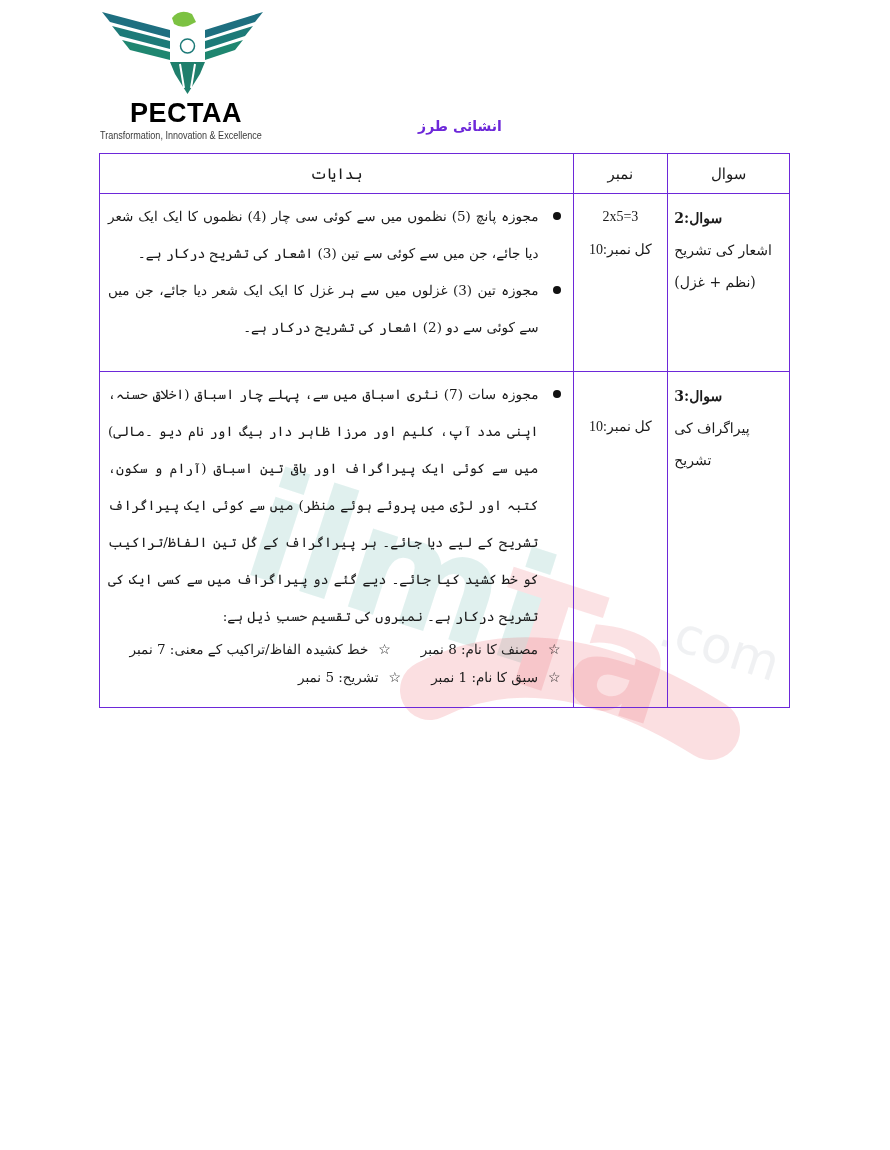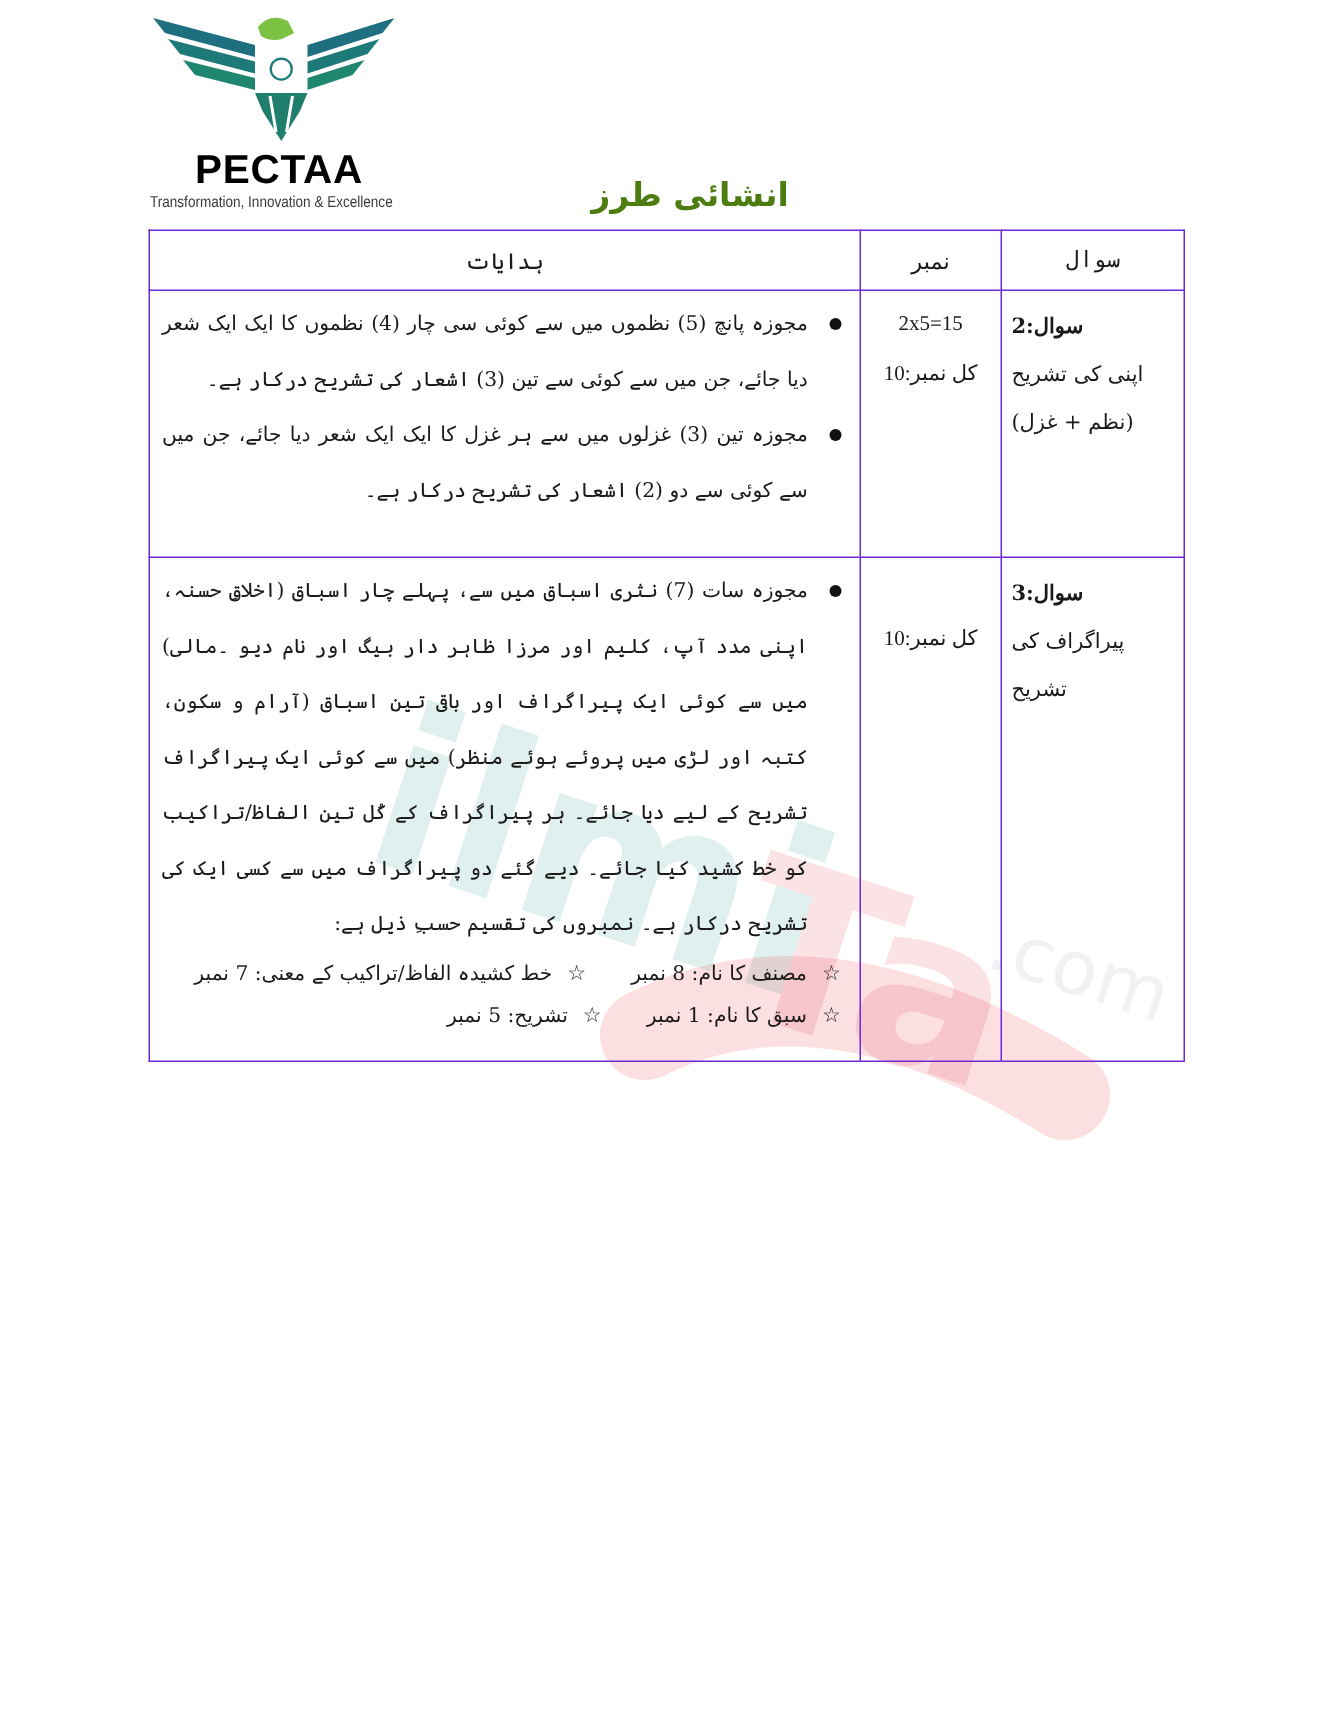--- a/index.html
+++ b/index.html
@@ -3,28 +3,28 @@
   <meta charset="utf-8">
   <style>
     html, body { margin: 0; padding: 0; background: #ffffff; }
     body { width: 890px; height: 1150px; position: relative; overflow: hidden; font-family: "DejaVu Sans", sans-serif; color: #1a1a1a; }
 
     .logo { position: absolute; left: 100px; top: 8px; width: 175px; height: 130px; }
     .logo svg { position: absolute; left: 0; top: 0; }
     .logo-name { position: absolute; left: 30px; top: 90px; font-family: "Liberation Sans", sans-serif; font-weight: bold; font-size: 27px; color: #000000; letter-spacing: 0.5px; }
     .logo-tagline { position: absolute; left: 0; top: 121px; font-family: "Liberation Sans", sans-serif; font-size: 10.5px; color: #3a3a3a; white-space: nowrap; transform: scaleX(0.86); transform-origin: left center; }
 
-    .page-title { position: absolute; left: 380px; top: 118px; width: 160px; text-align: center; font-family: "DejaVu Sans", sans-serif; font-weight: bold; font-size: 22px; color: #4d7c0f; direction: rtl; }
+    .page-title { position: absolute; left: 380px; top: 118px; width: 160px; text-align: center; font-family: "DejaVu Sans", sans-serif; font-weight: bold; font-size: 14px; color: #6d28d9; direction: rtl; }
 
     .watermark { position: absolute; left: 230px; top: 430px; width: 580px; height: 360px; pointer-events: none; }
 
     table.scheme { position: absolute; left: 99px; top: 153px; width: 691px; border-collapse: collapse; direction: rtl; font-family: "DejaVu Serif", serif; }
     table.scheme td, table.scheme th { border: 1px solid #6d28d9; vertical-align: top; padding: 0; }
     th { font-weight: normal; font-size: 15px; height: 39px; vertical-align: middle !important; text-align: center; }
-    .col-q { width: 121px; font-family: Liberation Mono, monospace; }
+    .col-q { width: 121px; }
     .col-m { width: 94px; }
     .col-i { width: 474px; }
 
     .q-cell { padding: 8px 10px 0 6px !important; text-align: left; font-size: 14px; line-height: 32px; }
     .q-cell .q-num { font-weight: bold; }
     .m-cell { text-align: center; font-size: 14px; line-height: 33px; padding-top: 6px !important; font-family: "Liberation Serif", serif; }
     .i-cell { padding: 4px 10px 4px 8px !important; font-size: 13.5px; line-height: 37px; text-align: justify; }
 
     .bullet-item { position: relative; padding-right: 24px; }
     .bullet-dot { position: absolute; right: 2px; top: 14px; width: 8px; height: 8px; border-radius: 50%; background: #111; }
@@ -78,25 +78,25 @@
       <th class="col-q">سوال</th>
       <th class="col-m">نمبر</th>
       <th class="col-i">ہدایات</th>
     </tr>
   </thead>
   <tbody>
 
     <tr class="row1">
       <td class="q-cell">
         <div class="q-num">سوال:2</div>
-        <div>اپنی کی تشریح</div>
+        <div>اشعار کی تشریح</div>
         <div>(نظم + غزل)</div>
       </td>
       <td class="m-cell">
-        <div>2x5=15</div>
+        <div>2x5=3</div>
         <div>کل نمبر:10</div>
       </td>
       <td class="i-cell">
         <div class="bullet-item">
           <span class="bullet-dot"></span>
           <span>مجوزہ پانچ (5) نظموں میں سے کوئی سی چار (4) نظموں کا ایک ایک شعر دیا جائے، جن میں سے کوئی سے تین (3) اشعار کی تشریح درکار ہے۔</span>
         </div>
         <div class="bullet-item">
           <span class="bullet-dot"></span>
           <span>مجوزہ تین (3) غزلوں میں سے ہر غزل کا ایک ایک شعر دیا جائے، جن میں سے کوئی سے دو (2) اشعار کی تشریح درکار ہے۔</span>

